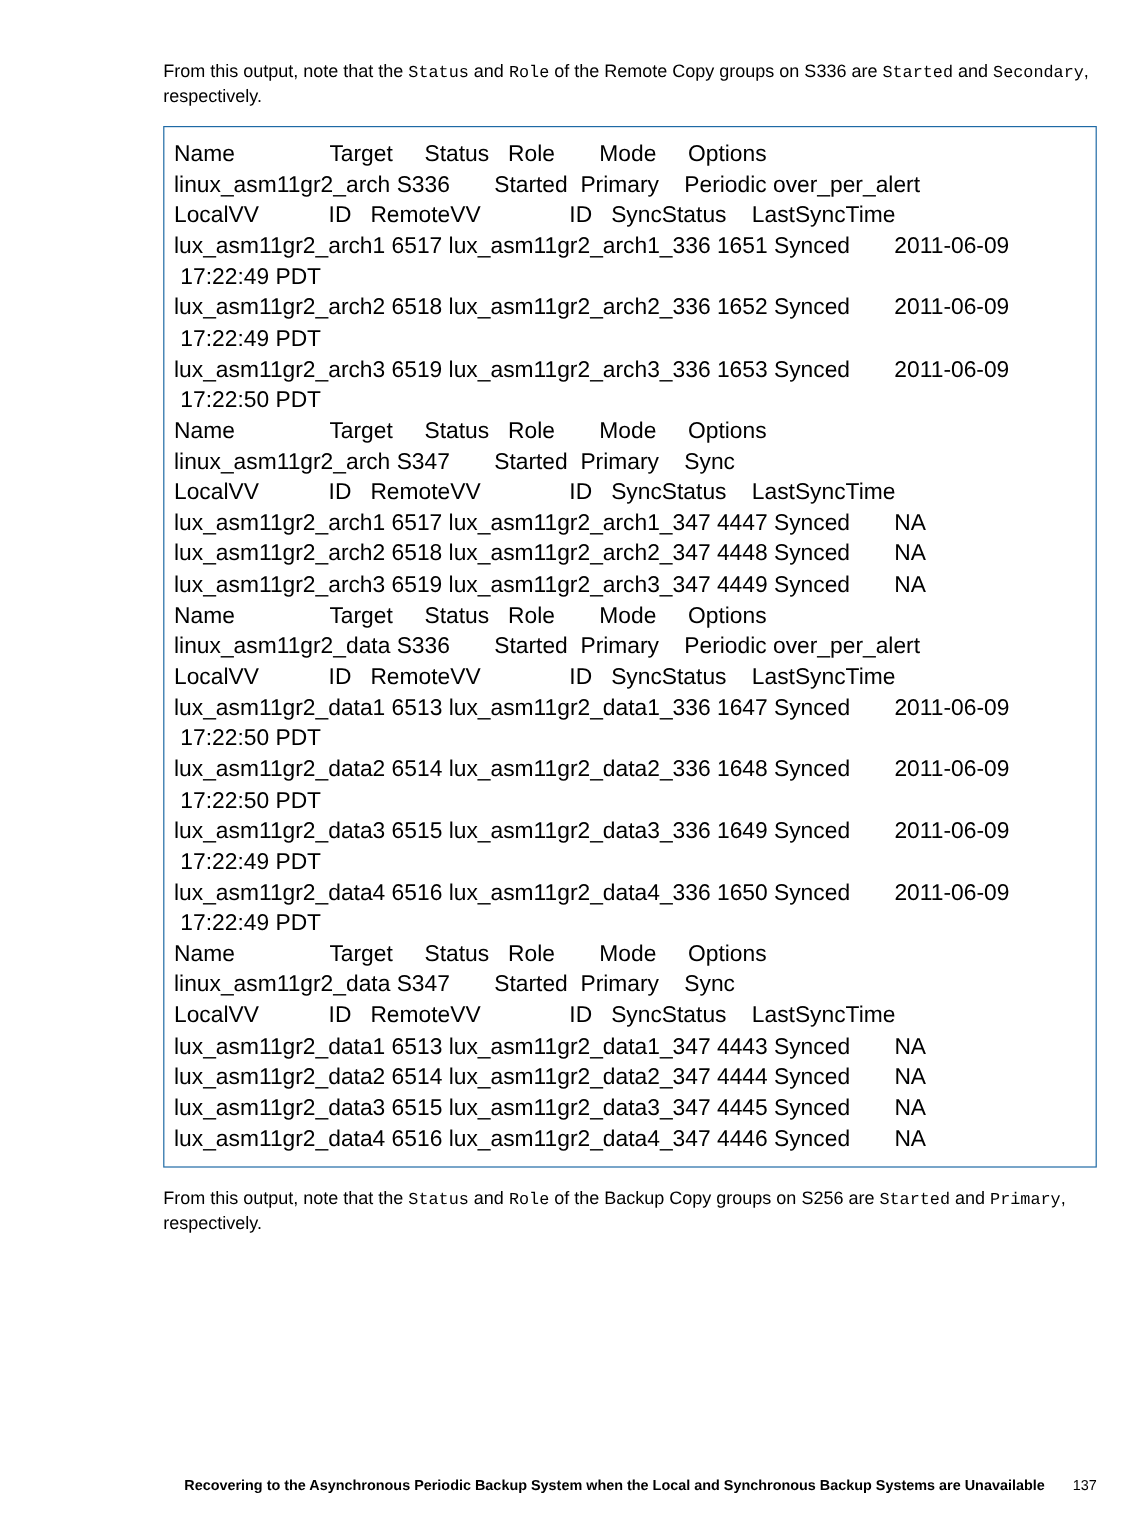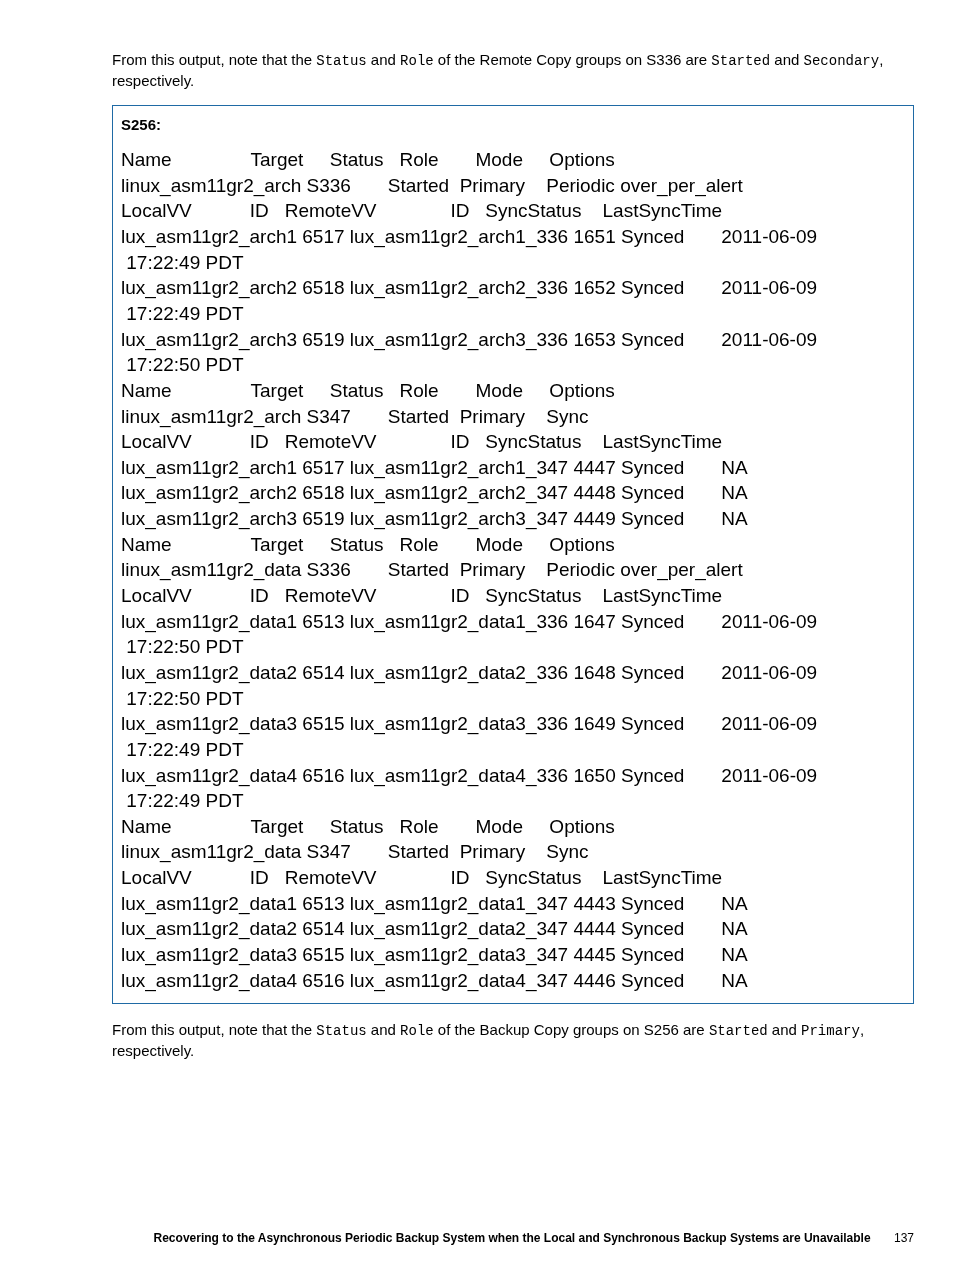--- a/index.html
+++ b/index.html
@@ -6,21 +6,21 @@
     font-family: Arial, Helvetica, sans-serif;
     font-size: 15px;
     color: #000;
     margin: 0;
     padding: 50px 40px 30px 40px;
     width: 954px;
     box-sizing: border-box;
     background: #fff;
   }
   .content {
-    margin-left: 72px;
+    margin-left: 96px;
   }
   .para {
     margin: 0 0 14px 0;
     line-height: 1.35;
   }
   .mono {
     font-family: "Courier New", Courier, monospace;
     font-size: 14px;
   }
   .codebox {
@@ -59,21 +59,20 @@
 </head>
 <body>
 
 <div class="content">
 
   <p class="para">
     <span>From this output, note that the </span><span class="mono">Status</span><span> and </span><span class="mono">Role</span><span> of the Remote Copy groups on S336 are </span><span class="mono">Started</span><span> and </span><span class="mono">Secondary</span><span>, respectively.</span>
   </p>
 
   <div class="codebox">
-    <div class="codebox-label">S256:</div>
     <pre>Name               Target     Status   Role       Mode     Options
 linux_asm11gr2_arch S336       Started  Primary    Periodic over_per_alert
 LocalVV           ID   RemoteVV              ID   SyncStatus    LastSyncTime
 lux_asm11gr2_arch1 6517 lux_asm11gr2_arch1_336 1651 Synced       2011-06-09
  17:22:49 PDT
 lux_asm11gr2_arch2 6518 lux_asm11gr2_arch2_336 1652 Synced       2011-06-09
  17:22:49 PDT
 lux_asm11gr2_arch3 6519 lux_asm11gr2_arch3_336 1653 Synced       2011-06-09
  17:22:50 PDT
 Name               Target     Status   Role       Mode     Options

